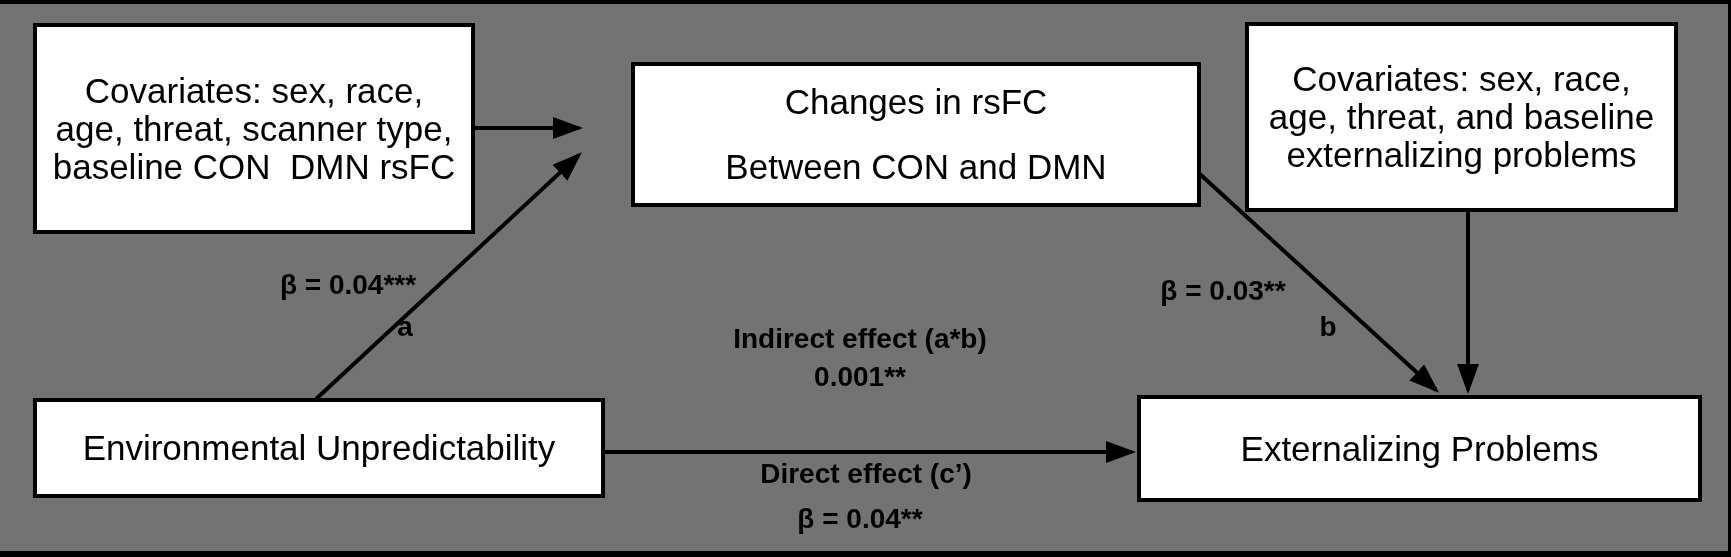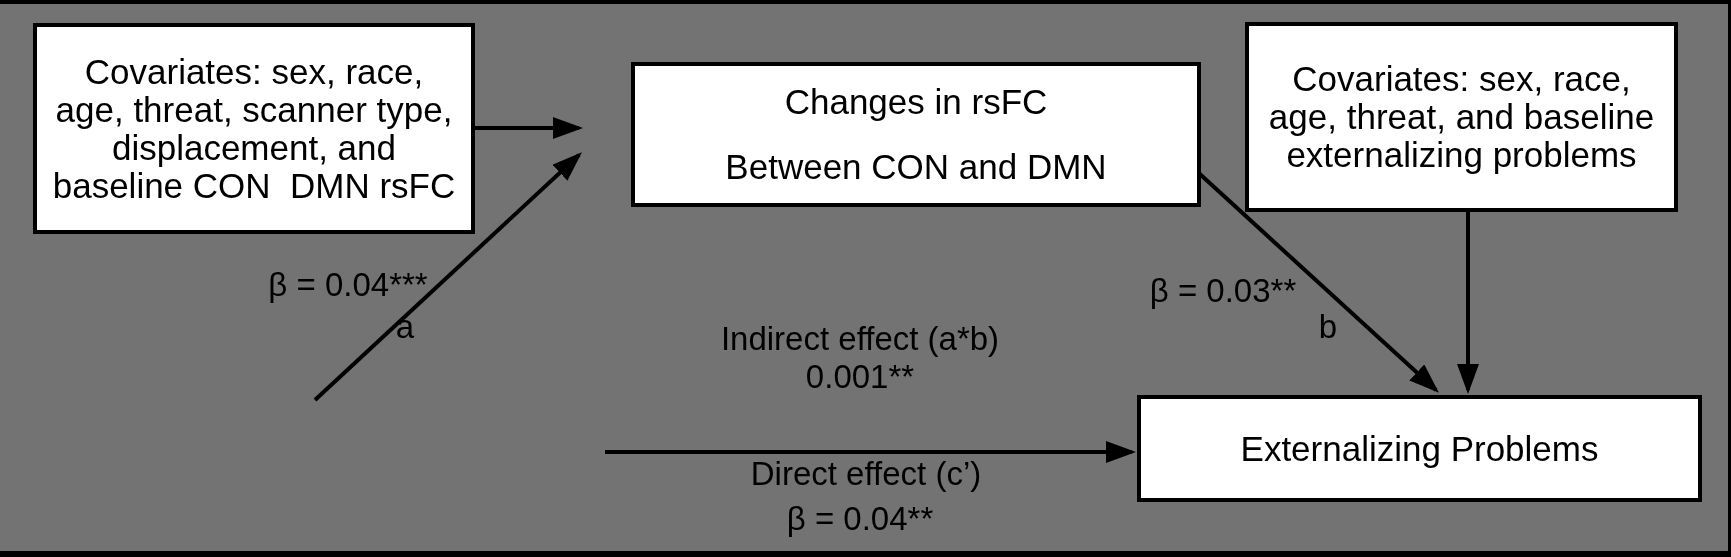--- a/index.html
+++ b/index.html
@@ -47,25 +47,26 @@
   .node-box .box-line { white-space: pre; }
 
   #covariates-left  { left: 33px;   top: 23px;  width: 442px; height: 211px; }
   #mediator-box     { left: 619px;  top: 62px;  width: 570px; height: 145px; row-gap: 27px; margin-left: 12px; }
   #covariates-right { left: 1245px; top: 22px;  width: 433px; height: 190px; }
   #predictor-box    { left: 33px;   top: 398px; width: 572px; height: 100px; }
   #outcome-box      { left: 1137px; top: 395px; width: 565px; height: 107px; }
 
   .path-label {
     position: absolute;
-    font-size: 33px;
+    font-size: 28px;
     line-height: 37px;
     white-space: pre;
     transform: translateX(-50%);
     color: #000000;
+    font-weight: bold;
   }
   #label-a-beta     { left: 348px;  top: 266px; }
   #label-a          { left: 405px;  top: 308px; }
   #label-indirect-1 { left: 860px;  top: 320px; }
   #label-indirect-2 { left: 860px;  top: 358px; }
   #label-b-beta     { left: 1223px; top: 272px; }
   #label-b          { left: 1328px; top: 308px; }
   #label-direct-1   { left: 866px;  top: 455px; }
   #label-direct-2   { left: 860px;  top: 500px; }
 </style>
@@ -83,35 +84,37 @@
     <line x1="475" y1="128" x2="579" y2="128" stroke="#000000" stroke-width="4" marker-end="url(#arrowhead)"></line>
     <line x1="315" y1="400" x2="579" y2="155" stroke="#000000" stroke-width="4" marker-end="url(#arrowhead)"></line>
     <line x1="1155" y1="133" x2="1436" y2="390" stroke="#000000" stroke-width="4" marker-end="url(#arrowhead)"></line>
     <line x1="1468" y1="210" x2="1468" y2="390" stroke="#000000" stroke-width="4" marker-end="url(#arrowhead)"></line>
     <line x1="605" y1="452" x2="1132" y2="452" stroke="#000000" stroke-width="4" marker-end="url(#arrowhead)"></line>
   </svg>
 
   <div class="node-box" id="covariates-left">
     <div class="box-line">Covariates: sex, race,</div>
     <div class="box-line">age, threat, scanner type,</div>
-    <div class="box-line">displacement, and</div>
     <div class="box-line">baseline CON  DMN rsFC</div>
   </div>
 
   <div class="node-box" id="mediator-box">
     <div class="box-line">Changes in rsFC</div>
     <div class="box-line">Between CON and DMN</div>
   </div>
 
   <div class="node-box" id="covariates-right">
     <div class="box-line">Covariates: sex, race,</div>
     <div class="box-line">age, threat, and baseline</div>
     <div class="box-line">externalizing problems</div>
   </div>
 
+  <div class="node-box" id="predictor-box">
+    <div class="box-line">Environmental Unpredictability</div>
+  </div>
 
   <div class="node-box" id="outcome-box">
     <div class="box-line">Externalizing Problems</div>
   </div>
 
   <div class="path-label" id="label-a-beta">β = 0.04***</div>
   <div class="path-label" id="label-a">a</div>
   <div class="path-label" id="label-indirect-1">Indirect effect (a*b)</div>
   <div class="path-label" id="label-indirect-2">0.001**</div>
   <div class="path-label" id="label-b-beta">β = 0.03**</div>

